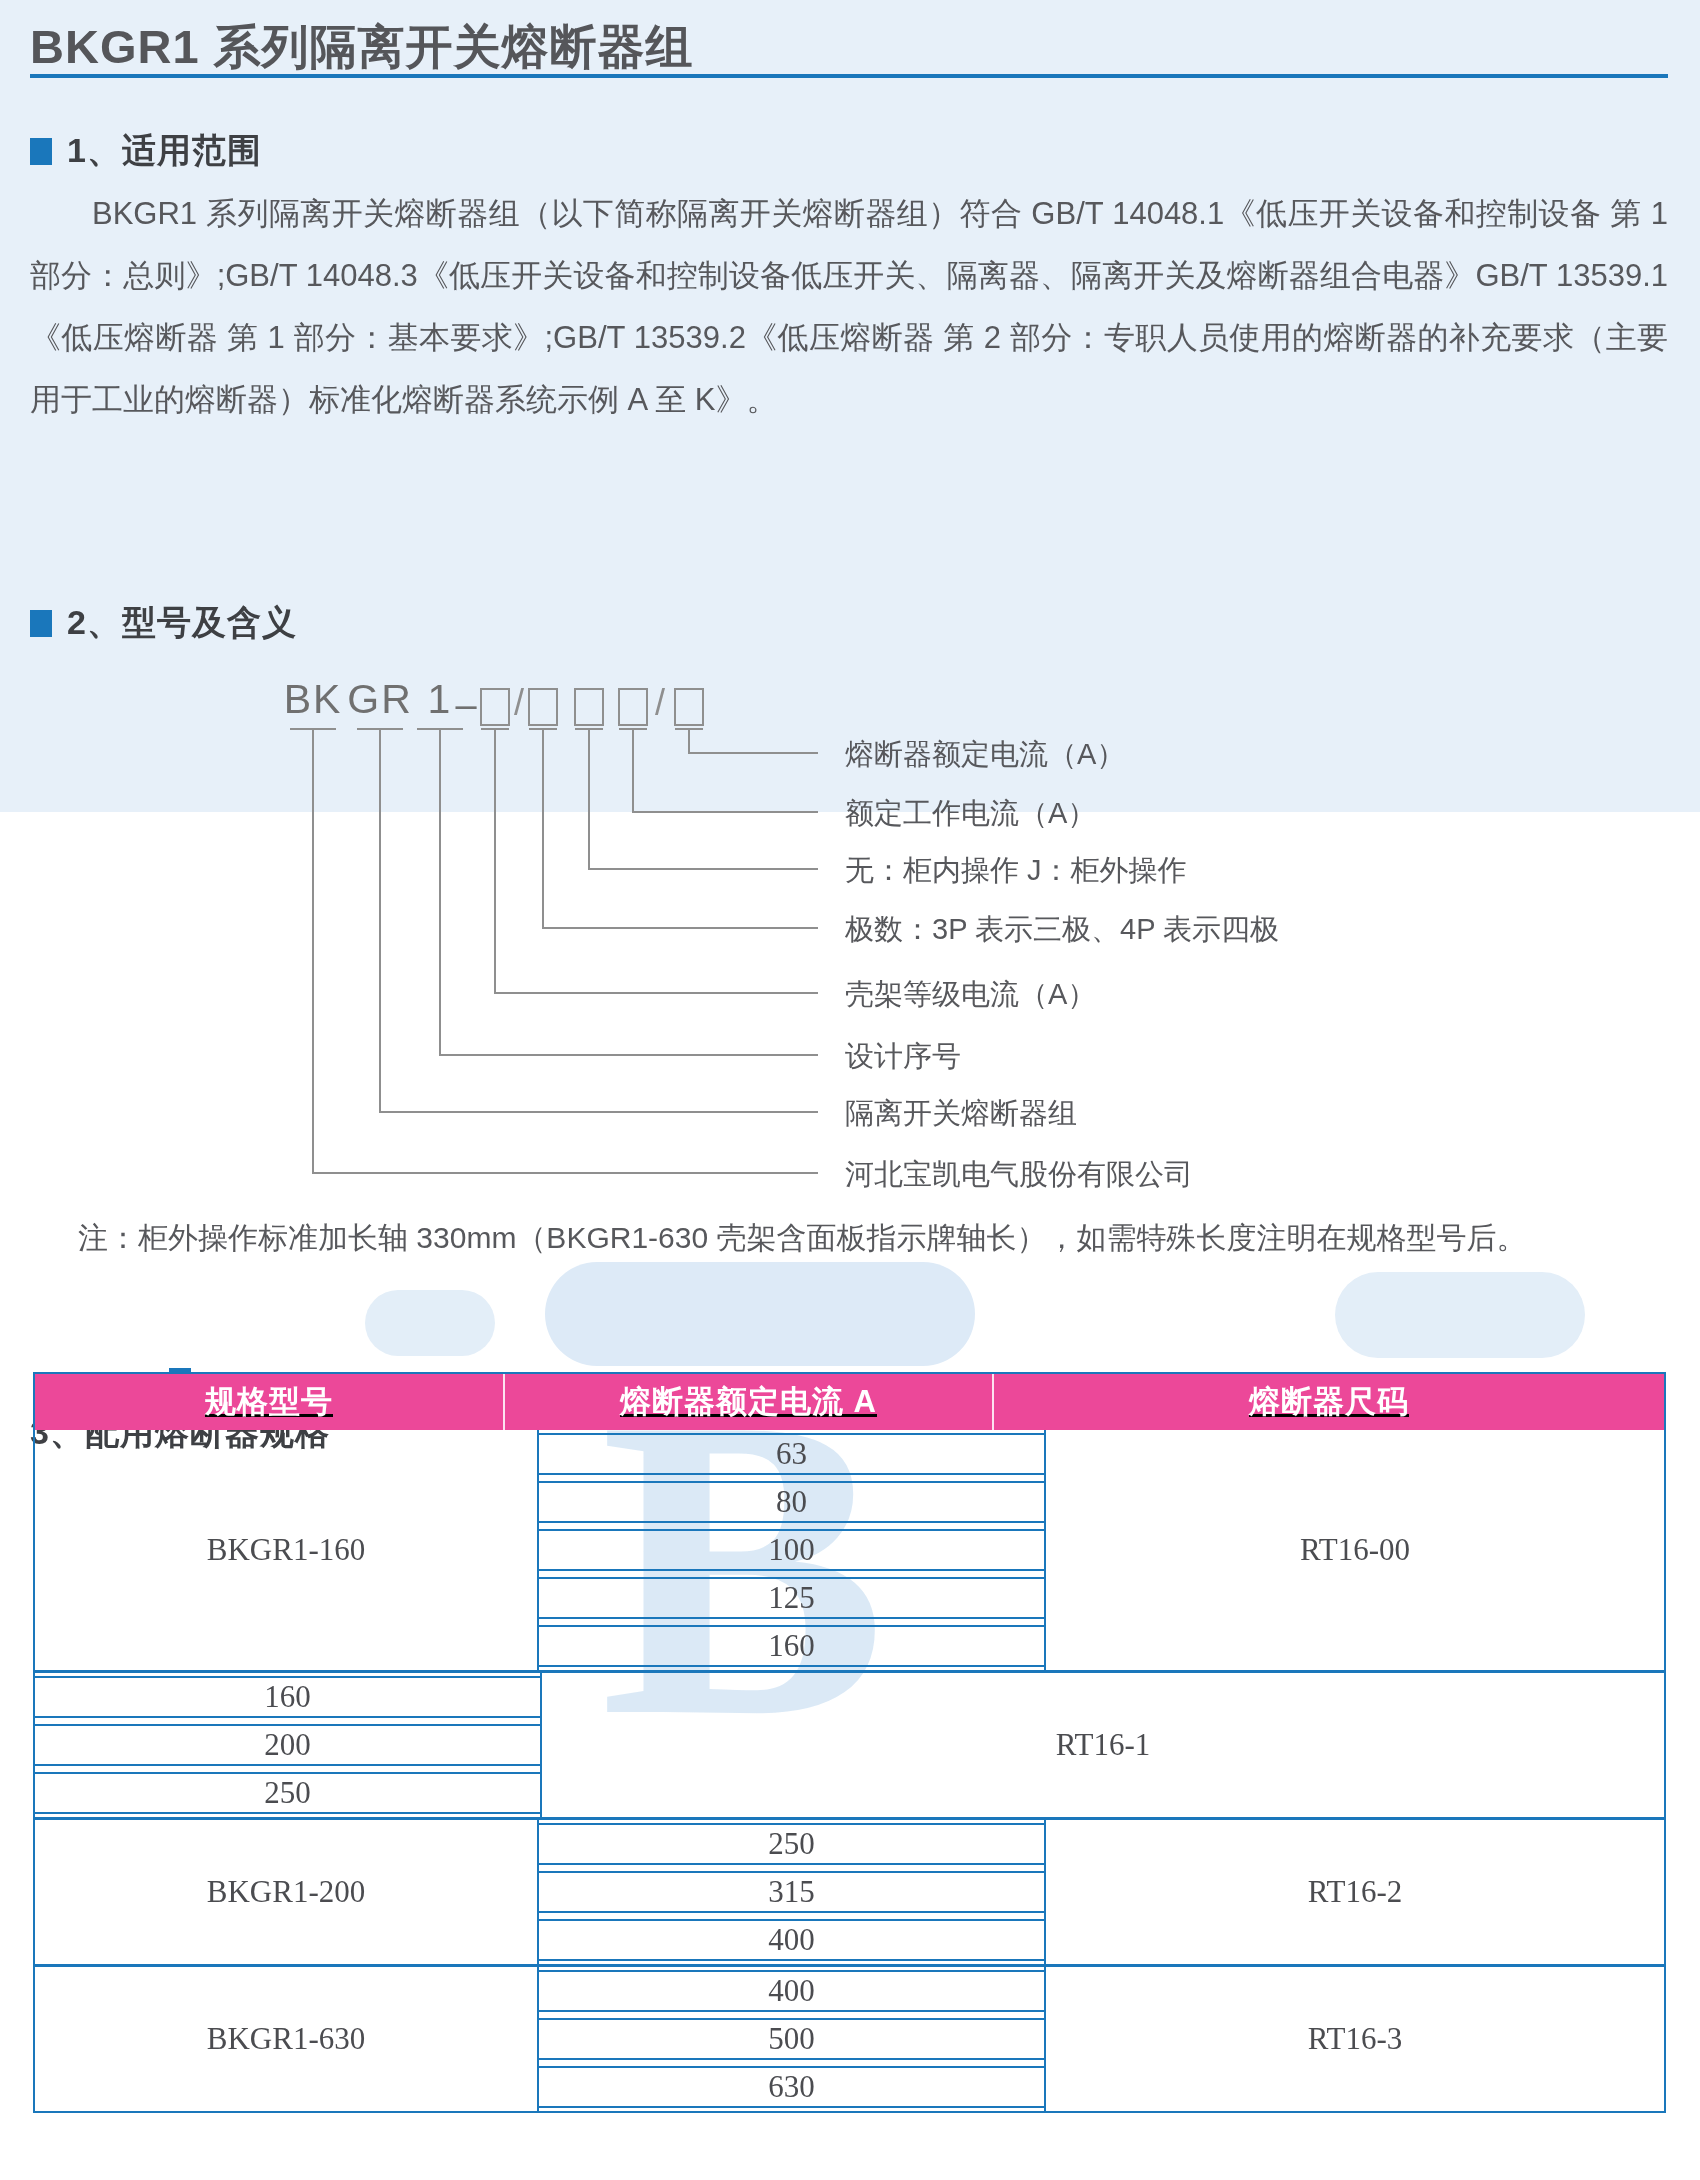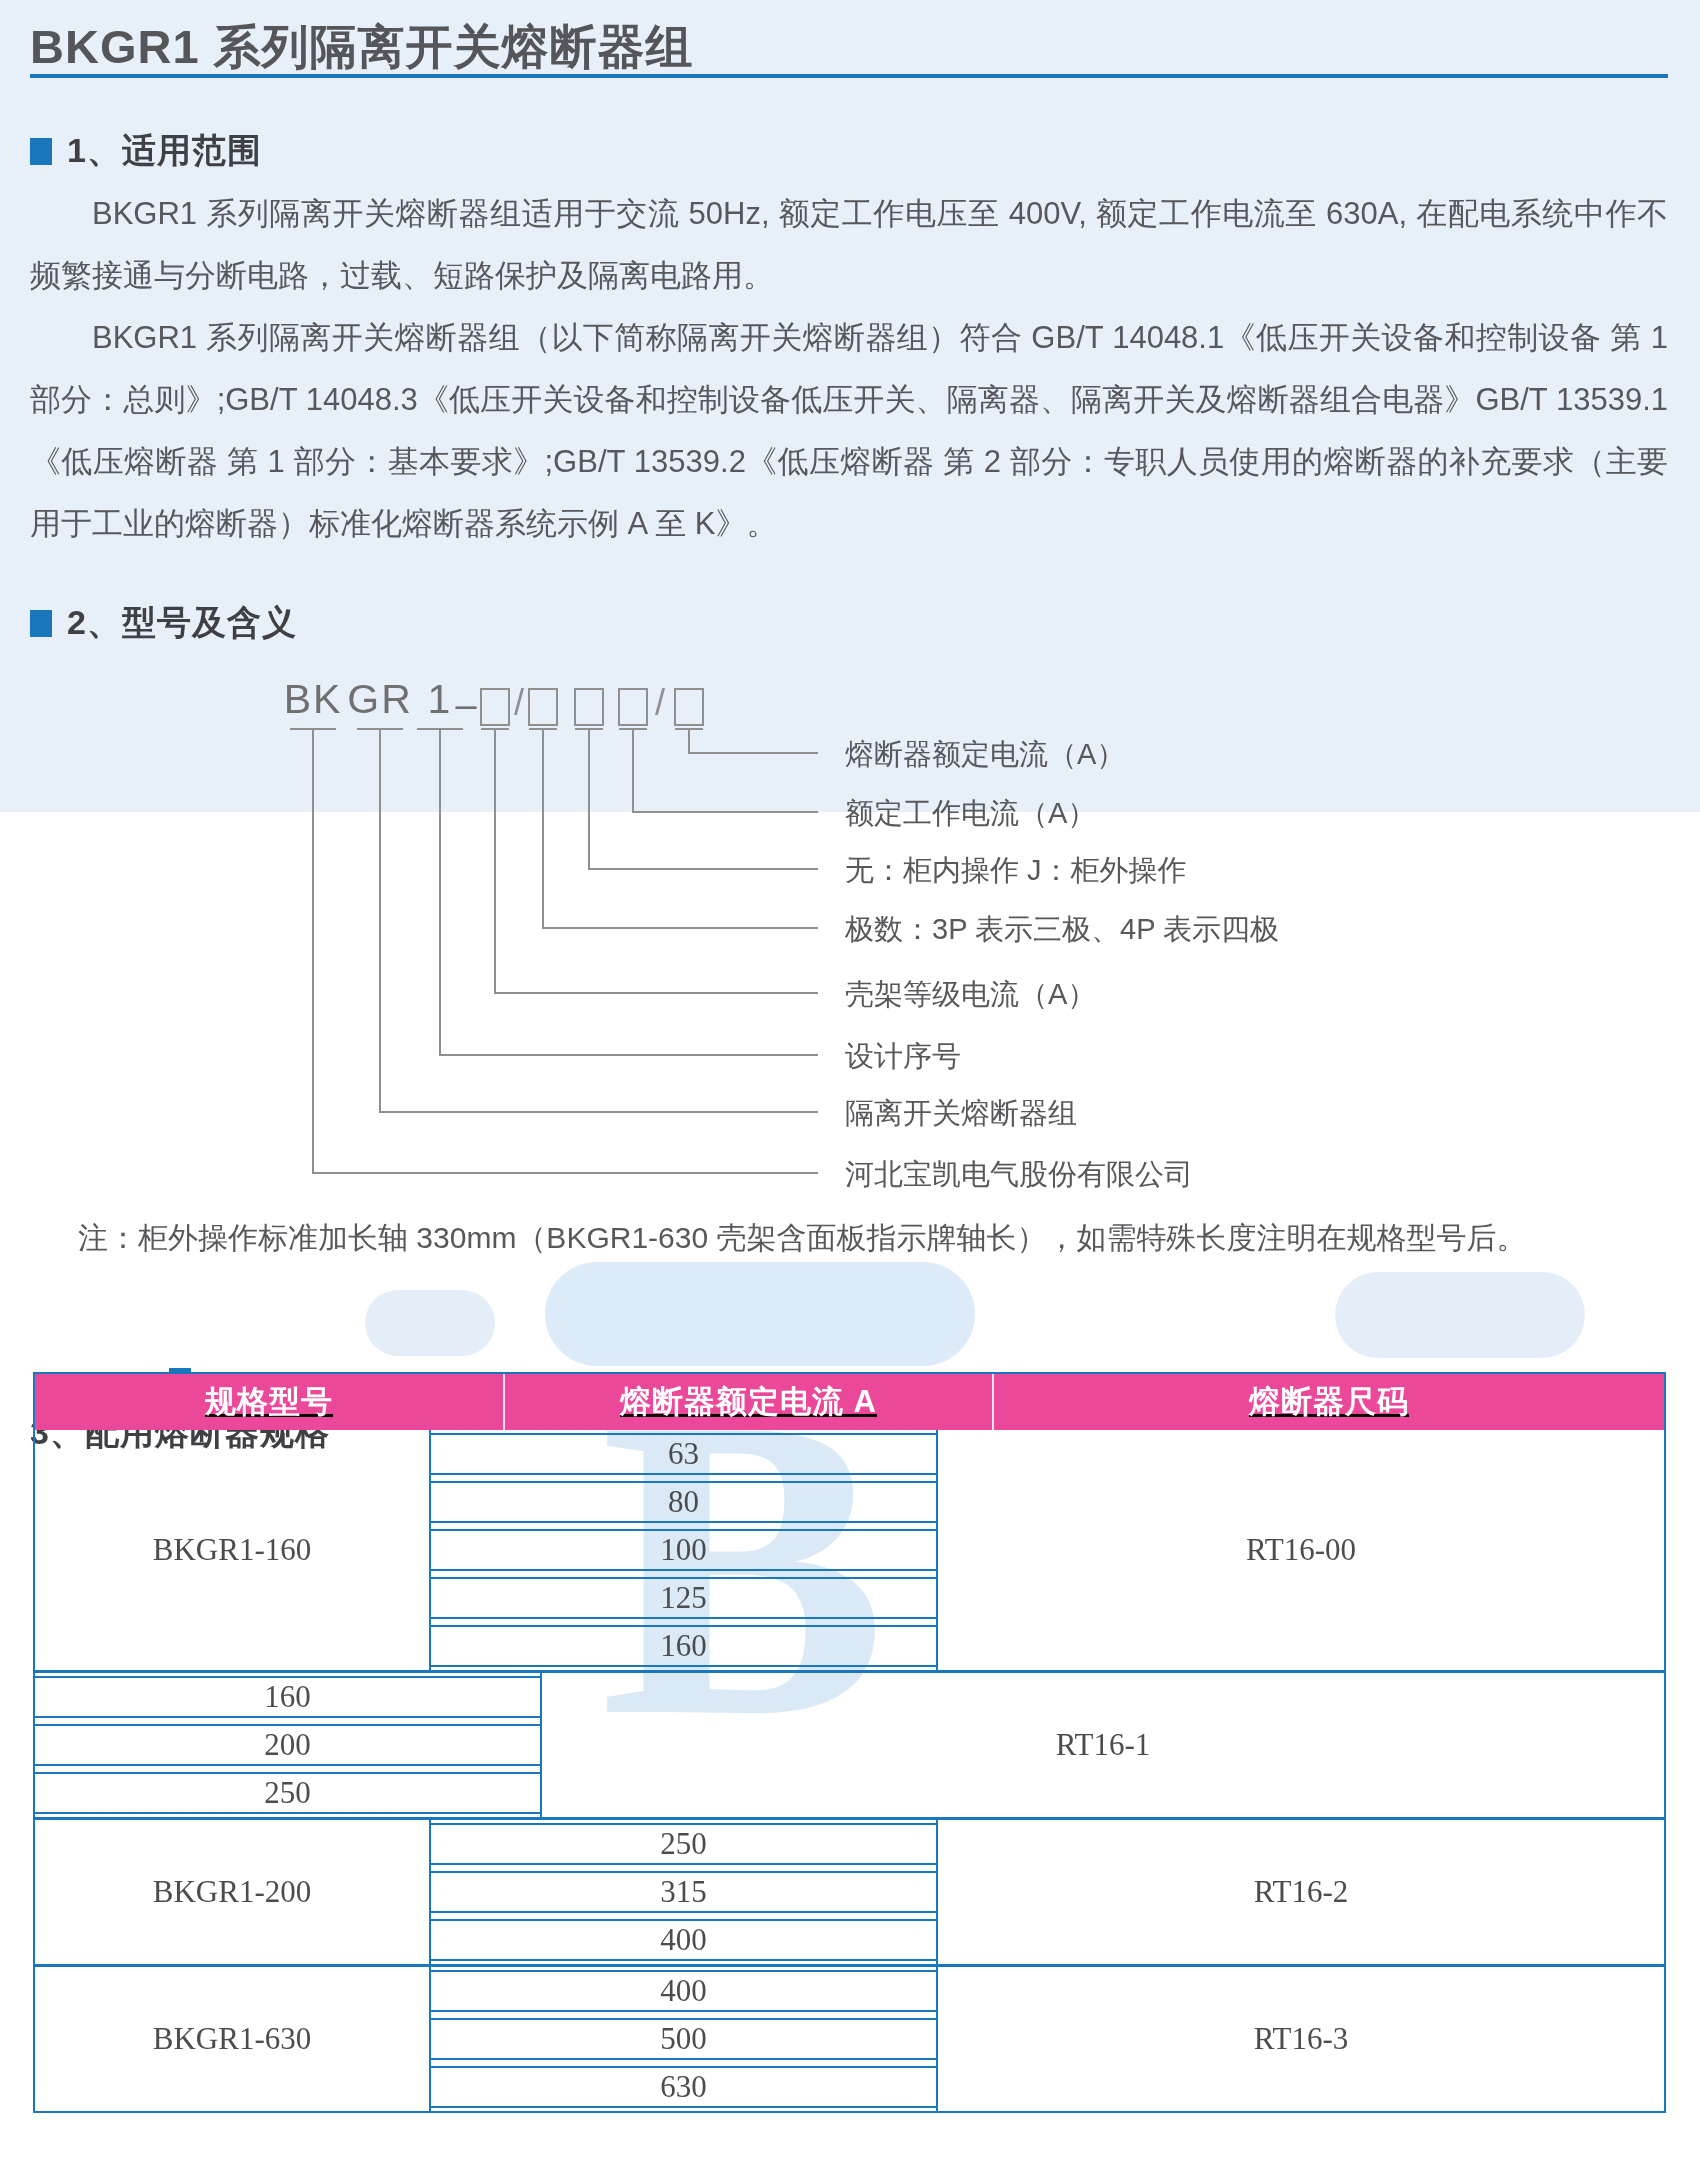--- a/index.html
+++ b/index.html
@@ -53,21 +53,21 @@
   
   .spec-table{position:absolute;left:33px;top:1372px;width:1633px;z-index:1;
               border:2px solid #1a77bb;box-sizing:border-box;background:transparent;}
   .thead{display:flex;height:56px;}
   .th{display:flex;align-items:center;justify-content:center;box-sizing:border-box;
       color:#fff;font-size:31px;font-weight:700;letter-spacing:1px;}
   .th1{width:468px;} .th2{width:489px;border-left:2px solid rgba(255,255,255,.85);}
   .th3{flex:1;border-left:2px solid rgba(255,255,255,.85);}
   .grp{display:flex;}
   .grp + .grp{border-top:3px solid #1a77bb;}
-  .c-model{width:396px;box-sizing:border-box;border-right:2px solid #1a77bb;
+  .c-model{width:504px;box-sizing:border-box;border-right:2px solid #1a77bb;
            display:flex;align-items:center;justify-content:center;
            font-family:"Liberation Serif","DejaVu Serif",serif;font-size:31px;color:#4b4c50;}
   .c-curr{width:507px;box-sizing:border-box;border-right:2px solid #1a77bb;
           display:flex;flex-direction:column;justify-content:center;}
   .vcell{height:42px;margin:3px 0;border-top:2px solid #1a77bb;border-bottom:2px solid #1a77bb;
          display:flex;align-items:center;justify-content:center;box-sizing:border-box;
          font-family:"Liberation Serif","DejaVu Serif",serif;font-size:31px;color:#4b4c50;}
   .c-size{flex:1;display:flex;align-items:center;justify-content:center;
           font-family:"Liberation Serif","DejaVu Serif",serif;font-size:31px;color:#4b4c50;}
 </style>
@@ -92,21 +92,20 @@
   </div>
 
   <div class="title" style="color: rgb(85, 86, 90);">BKGR1 系列隔离开关熔断器组</div>
   <div class="title-underline" style="background: rgb(26, 119, 187);"></div>
 
   <div class="sec sec1">
     <div class="sec-square" style="background: rgb(26, 119, 187);"></div>
     <div class="sec-title">1、适用范围</div>
   </div>
   <div class="paragraphs">
-    <p>BKGR1 系列隔离开关熔断器组适用于交流 50Hz, 额定工作电压至 400V, 额定工作电流至 630A, 在配电系统中作不频繁接通与分断电路，过载、短路保护及隔离电路用。</p>
     <p>BKGR1 系列隔离开关熔断器组（以下简称隔离开关熔断器组）符合 GB/T 14048.1《低压开关设备和控制设备 第 1 部分：总则》;GB/T 14048.3《低压开关设备和控制设备低压开关、隔离器、隔离开关及熔断器组合电器》GB/T 13539.1《低压熔断器 第 1 部分：基本要求》;GB/T 13539.2《低压熔断器 第 2 部分：专职人员使用的熔断器的补充要求（主要用于工业的熔断器）标准化熔断器系统示例 A 至 K》。</p>
   </div>
 
   <div class="sec sec2">
     <div class="sec-square" style="background: rgb(26, 119, 187);"></div>
     <div class="sec-title">2、型号及含义</div>
   </div>
 
   <svg class="diagram-svg" id="diagram-svg" viewBox="0 0 1700 2180">
       <path d="M 675 729 H 703 M 689 729 V 753 H 818 M 619 729 H 647 M 633 729 V 812 H 818 M 575 729 H 603 M 589 729 V 869 H 818 M 529 729 H 557 M 543 729 V 928 H 818 M 481 729 H 509 M 495 729 V 993 H 818 M 417 729 H 463 M 440 729 V 1055 H 818 M 357 729 H 403 M 380 729 V 1112 H 818 M 290 729 H 336 M 313 729 V 1173 H 818 " fill="none" stroke="#8f8f8f" stroke-width="2"></path>

